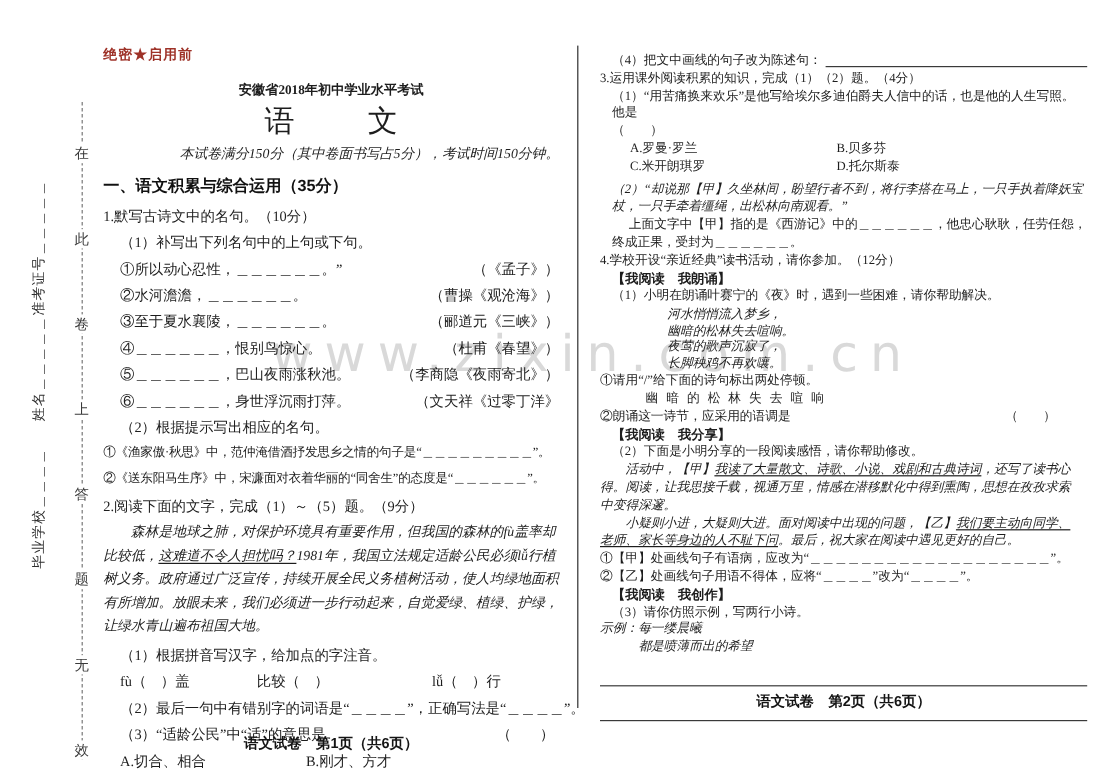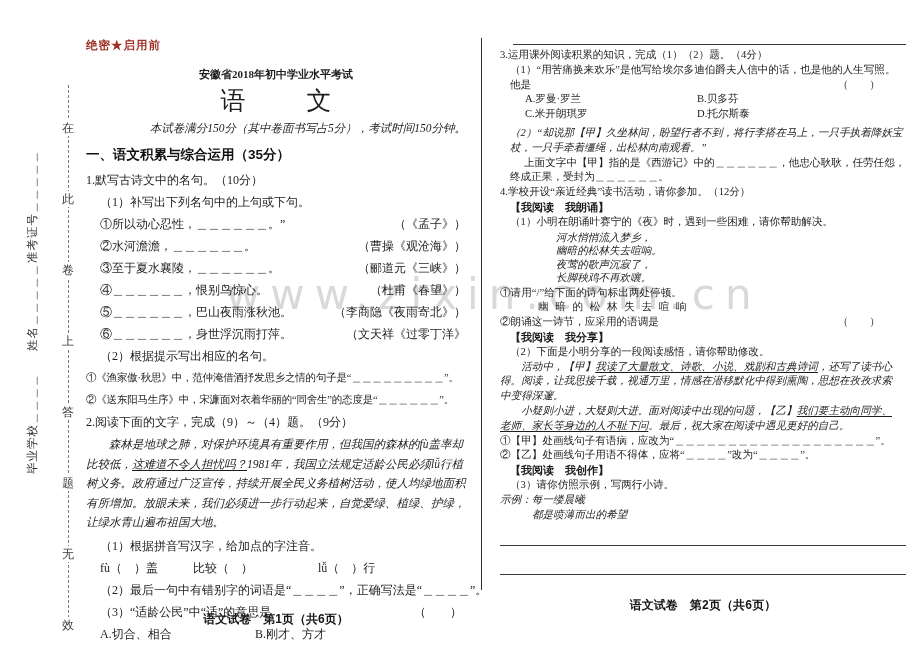--- a/index.html
+++ b/index.html
@@ -30,21 +30,21 @@
   .subject{text-align:center;font-size:25px;font-weight:400;letter-spacing:18px;text-indent:18px;margin:2px 0 4px;}
   .note{text-align:right;font-style:italic;font-size:11.5px;margin:2px 0 10px;}
   .sec{font-family:"Liberation Sans","DejaVu Sans",sans-serif;font-weight:700;font-size:13.5px;margin:2px 0 5px;color:#111;}
   .l{font-size:12px;line-height:22px;white-space:nowrap;}
   .l.ind{padding-left:14px;}
   .l.small{font-size:10.5px;letter-spacing:-0.2px;}
   .fx{display:flex;justify-content:space-between;}
   .src{text-align:right;}
   .passage{font-style:italic;font-size:11.5px;line-height:19.5px;text-indent:2em;margin:2px 0 2px;white-space:normal;}
   .u{text-decoration:underline;text-underline-offset:2px;}
-  .pyrow{display:flex;padding-left:14px;}
+  .pyrow{display:flex;padding-left:14px;gap:21px;}
   .pyrow span:nth-child(1){width:93px;}
   .pyrow span:nth-child(2){width:125px;}
   .optL{display:flex;padding-left:14px;}
   .optL span:first-child{width:155px;}
   .br{padding-right:4px;}
 
   
   .page2{position:absolute;left:500px;top:44px;width:406px;}
   .r{font-size:10.6px;line-height:14.8px;white-space:nowrap;}
   .r.ind{padding-left:10px;}
@@ -61,21 +61,21 @@
   .poem .r{line-height:13.5px;font-size:10.6px;}
   .pause{margin-left:38px;letter-spacing:2px;}
   .para{margin:0;text-indent:2em;white-space:normal;width:392px;}
   .mr26{margin-right:26px;}
   .blank{border-bottom:1px solid #3a3a3a;height:16px;}
   .blank.b1{margin-top:7px;}
 
   .footer{position:absolute;text-align:center;font-weight:700;font-size:12px;
           font-family:"Liberation Sans","DejaVu Sans",sans-serif;color:#141414;}
   .footer.p1{left:86px;width:380px;top:611px;}
-  .footer.p2{left:500px;width:406px;top:597px;font-family:Liberation Mono, monospace;}
+  .footer.p2{left:500px;width:406px;top:576px;}
 </style>
 </head>
 <body>
 
 <div class="screen">
 
   <div class="watermark">www.zixin.com.cn</div>
 
   <div class="rot f1">准考证号＿＿＿＿＿</div>
   <div class="rot f2">姓名＿＿＿＿＿</div>
@@ -126,21 +126,21 @@
       </div>
     <div class="l ind fx">
         <span>⑥＿＿＿＿＿＿，身世浮沉雨打萍。</span>
         <span class="src">（文天祥《过零丁洋》</span>
       </div>
 
     <div class="l ind">（2）根据提示写出相应的名句。</div>
     <div class="l small">①《渔家傲·秋思》中，范仲淹借酒抒发思乡之情的句子是“＿＿＿＿＿＿＿＿＿”。</div>
     <div class="l small">②《送东阳马生序》中，宋濂面对衣着华丽的“同舍生”的态度是“＿＿＿＿＿＿”。</div>
 
-    <div class="l">2.阅读下面的文字，完成（9）～（4）题。（9分）</div>
+    <div class="l">2.阅读下面的文字，完成（1）～（5）题。（9分）</div>
     <p class="passage"><span>森林是地球之肺，对保护环境具有重要作用，但我国的森林的fù盖率却比较低，</span><span class="u">这难道不令人担忧吗？</span><span>1981年，我国立法规定适龄公民必须lǚ行植树义务。政府通过广泛宣传，持续开展全民义务植树活动，使人均绿地面积有所增加。放眼未来，我们必须进一步行动起来，自觉爱绿、植绿、护绿，让绿水青山遍布祖国大地。</span></p>
 
     <div class="l ind">（1）根据拼音写汉字，给加点的字注音。</div>
     <div class="l pyrow">
         <span>fù（　）盖</span>
         <span>比较（　）</span>
         <span>lǚ（　）行</span>
       </div>
     <div class="l ind">（2）最后一句中有错别字的词语是“＿＿＿＿”，正确写法是“＿＿＿＿”。</div>
     <div class="l ind fx">
@@ -150,26 +150,27 @@
     <div class="l optL">
         <span>A.切合、相合</span>
         <span>B.刚才、方才</span>
       </div>
 
   </div>
   <div class="footer p1">语文试卷　第1页（共6页）</div>
 
   <div class="page2">
     <div class="r ind flexline">
+        <span>（4）把文中画线的句子改为陈述句：</span>
         <span class="fill"></span>
       </div>
 
     <div class="r">3.运用课外阅读积累的知识，完成（1）（2）题。（4分）</div>
     <div class="r ind">（1）“用苦痛换来欢乐”是他写给埃尔多迪伯爵夫人信中的话，也是他的人生写照。</div>
-    <div class="r ind fx flexline" style="justify-content:space-between;">
+    <div class="r ind fx flexline" style="justify-content:space-between;flex-direction:column;">
         <span>他是</span>
         <span class="mr26">（　　）</span>
       </div>
     <div class="r opt2">
         <span>A.罗曼·罗兰</span>
         <span>B.贝多芬</span>
       </div>
     <div class="r opt2">
         <span>C.米开朗琪罗</span>
         <span>D.托尔斯泰</span>

